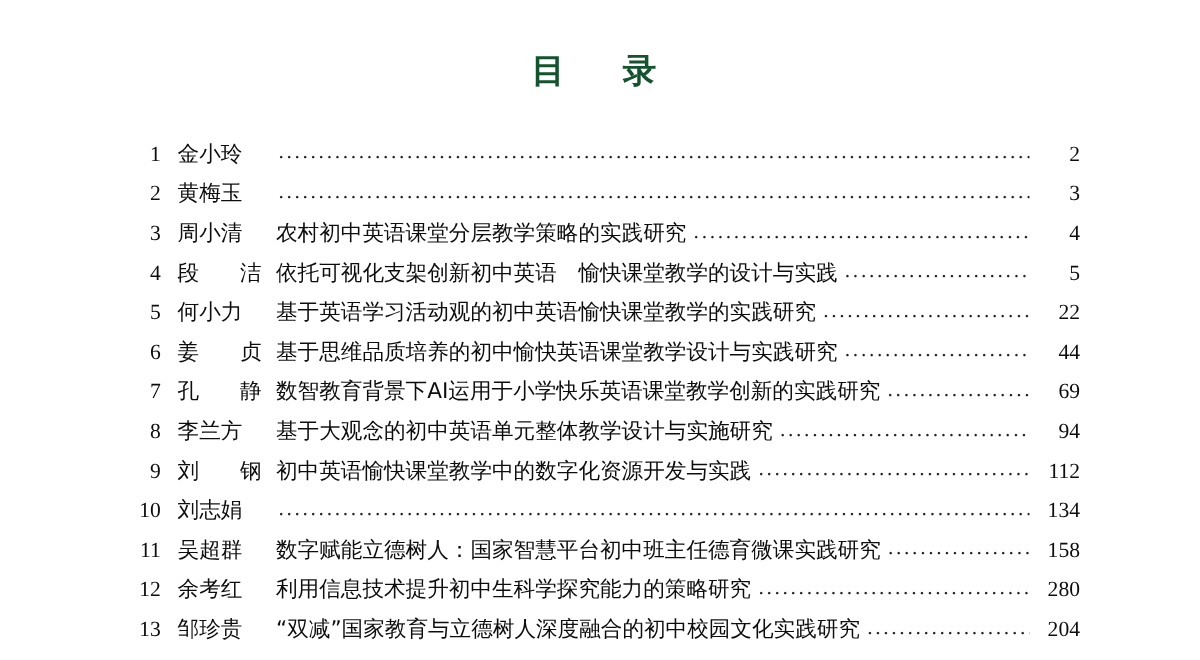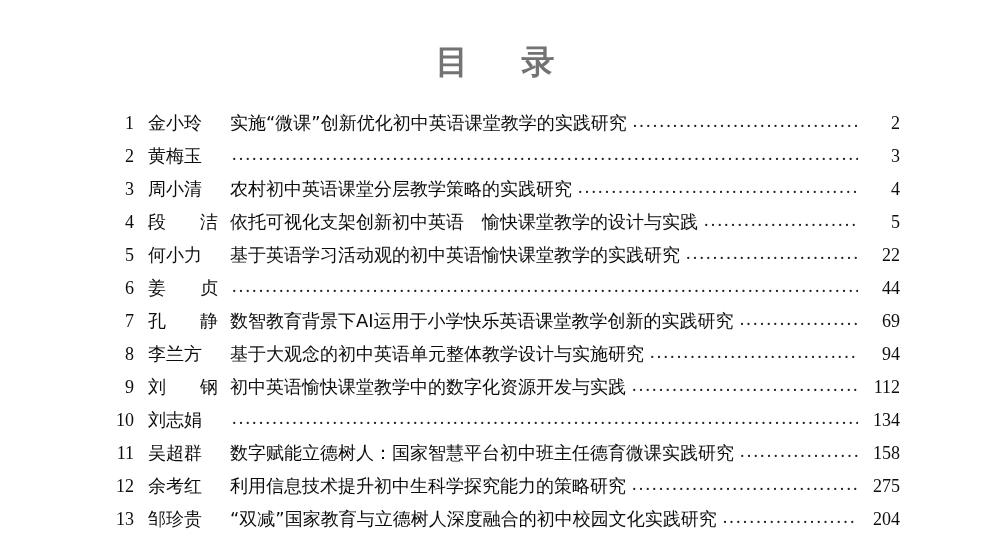--- a/index.html
+++ b/index.html
@@ -17,26 +17,26 @@
   }
   .page {
     position: relative;
     width: 1000px;
     height: 550px;
     box-sizing: border-box;
     padding: 0;
   }
   .doc-title {
     text-align: center;
-    font-size: 33px;
+    font-size: 28px;
     font-weight: bold;
     letter-spacing: 10px;
     margin-top: 40px;
-    margin-bottom: 17px;
-    color: #737373;
+    margin-bottom: 30px;
+    color: #14532d;
     font-family: "DejaVu Serif", "Liberation Serif", serif;
   }
   .toc {
     margin: 0 auto;
     width: 800px;
   }
   .toc-row {
     display: flex;
     align-items: baseline;
     font-size: 19px;
@@ -96,21 +96,20 @@
 
 <div class="page">
 
   <div class="doc-title">目　录</div>
 
   <div class="toc">
 
     <div class="toc-row">
       <span class="toc-num">1</span>
       <span class="toc-author">金小玲</span>
-      <span class="toc-title">实施“微课”创新优化初中英语课堂教学的实践研究</span>
       <span class="toc-dots">....................................................................................................................</span>
       <span class="toc-page">2</span>
     </div>
 
     <div class="toc-row">
       <span class="toc-num">2</span>
       <span class="toc-author">黄梅玉</span>
       <span class="toc-dots">....................................................................................................................</span>
       <span class="toc-page">3</span>
     </div>
@@ -135,20 +134,21 @@
       <span class="toc-num">5</span>
       <span class="toc-author">何小力</span>
       <span class="toc-title">基于英语学习活动观的初中英语愉快课堂教学的实践研究</span>
       <span class="toc-dots">....................................................................................................................</span>
       <span class="toc-page">22</span>
     </div>
 
     <div class="toc-row">
       <span class="toc-num">6</span>
       <span class="toc-author spaced">姜　贞</span>
+      <span class="toc-title">基于思维品质培养的初中愉快英语课堂教学设计与实践研究</span>
       <span class="toc-dots">....................................................................................................................</span>
       <span class="toc-page">44</span>
     </div>
 
     <div class="toc-row">
       <span class="toc-num">7</span>
       <span class="toc-author spaced">孔　静</span>
       <span class="toc-title">数智教育背景下AI运用于小学快乐英语课堂教学创新的实践研究</span>
       <span class="toc-dots">....................................................................................................................</span>
       <span class="toc-page">69</span>
@@ -183,21 +183,21 @@
       <span class="toc-title">数字赋能立德树人：国家智慧平台初中班主任德育微课实践研究</span>
       <span class="toc-dots">....................................................................................................................</span>
       <span class="toc-page">158</span>
     </div>
 
     <div class="toc-row">
       <span class="toc-num">12</span>
       <span class="toc-author">余考红</span>
       <span class="toc-title">利用信息技术提升初中生科学探究能力的策略研究</span>
       <span class="toc-dots">....................................................................................................................</span>
-      <span class="toc-page">275</span>
+      <span class="toc-page">280</span>
     </div>
 
     <div class="toc-row">
       <span class="toc-num">13</span>
       <span class="toc-author">邹珍贵</span>
       <span class="toc-title">“双减”国家教育与立德树人深度融合的初中校园文化实践研究</span>
       <span class="toc-dots">....................................................................................................................</span>
       <span class="toc-page">204</span>
     </div>
 

